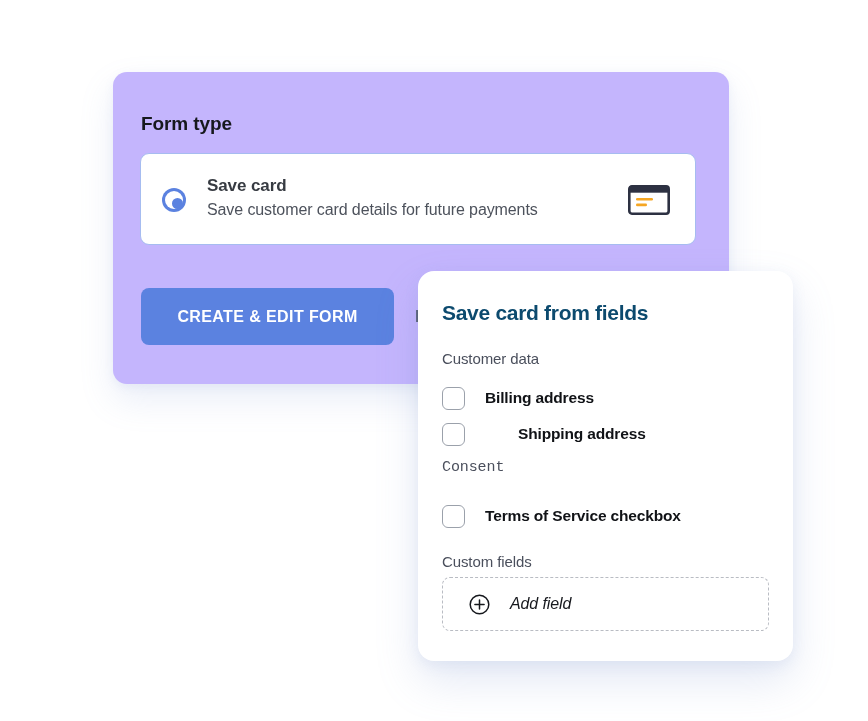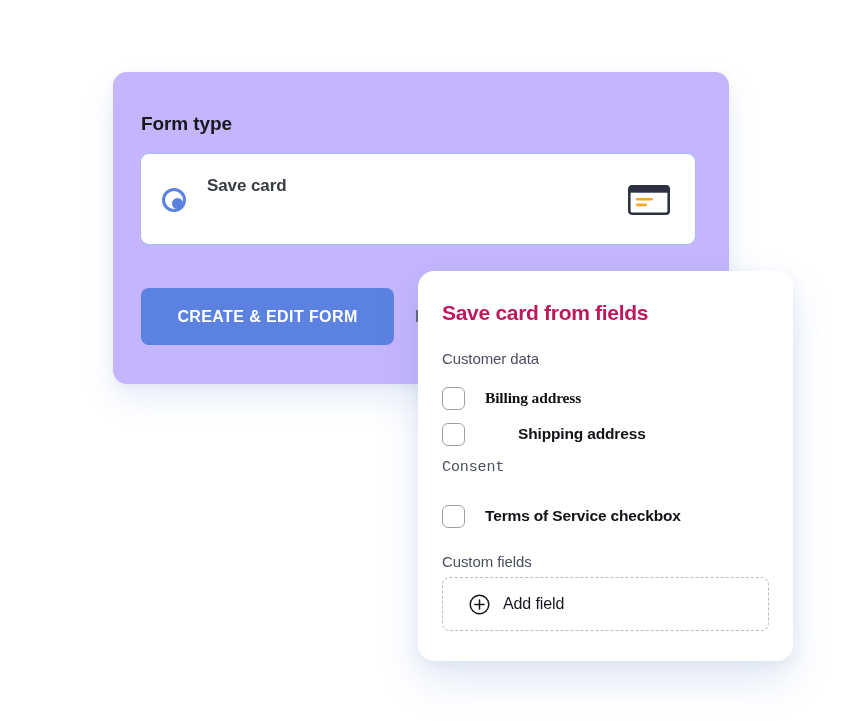--- a/index.html
+++ b/index.html
@@ -159,21 +159,21 @@
     box-shadow: 0 20px 44px rgba(120, 145, 205, 0.20),
                 0 4px 14px rgba(120, 145, 205, 0.12);
   }
 
   .panel-title {
     position: absolute;
     left: 24px;
     top: 30px;
     font-size: 21px;
     font-weight: bold;
-    color: #be185d;
+    color: #0c4a6e;
     letter-spacing: -0.3px;
   }
 
   .group-label {
     position: absolute;
     left: 24px;
     font-size: 15px;
     color: #4a4f5c;
     letter-spacing: -0.1px;
   }
@@ -218,24 +218,25 @@
     cursor: pointer;
     background: #fff;
   }
   .plus-icon {
     margin-left: 26px;
     width: 21px;
     height: 21px;
     flex: none;
   }
   .add-field-label {
-    margin-left: 13px;
+    margin-left: 20px;
     font-size: 16px;
     color: #16181d;
     letter-spacing: -0.1px;
+    font-style: italic;
   }
 </style>
 </head>
 <body>
 
 <div id="stage">
 
   <div class="form-card">
 
     <div class="section-title">Form type</div>
@@ -243,41 +244,42 @@
     <div class="option-box">
 
       <div class="radio-outer">
         <div class="radio-gap">
           <div class="radio-dot"></div>
         </div>
       </div>
 
       <div class="option-title">Save card</div>
 
+      <div class="option-desc">Save customer card details for future payments</div>
 
       <svg class="card-icon" viewBox="0 0 42 30">
         <rect x="1.3" y="1.3" width="39.4" height="27.4" rx="2.6" fill="#ffffff" stroke="#2d3142" stroke-width="2.6"></rect>
         <rect x="1.3" y="1.3" width="39.4" height="6.4" fill="#2d3142"></rect>
         <rect x="8" y="13" width="17" height="2.6" rx="1.3" fill="#f5a623"></rect>
         <rect x="8" y="18.6" width="11" height="2.6" rx="1.3" fill="#f5a623"></rect>
       </svg>
     </div>
 
     <button class="btn-primary">CREATE &amp; EDIT FORM</button>
 
     <div class="btn-secondary">D</div>
   </div>
 
   <div class="fields-panel">
 
     <div class="panel-title">Save card from fields</div>
 
     <div class="group-label" style="top:79px;">Customer data</div>
 
-    <div class="check-row" style="top:115px;font-family:Liberation Serif, serif;">
+    <div class="check-row" style="top:115px;">
       <div class="checkbox"></div>
       <div class="check-label">Billing address</div>
     </div>
 
     <div class="check-row" style="top:151px;gap:33px;">
       <div class="checkbox"></div>
       <div class="check-label">Shipping address</div>
     </div>
 
     <div class="group-label" style="top:188px;font-family:Liberation Mono, monospace;">Consent</div>

